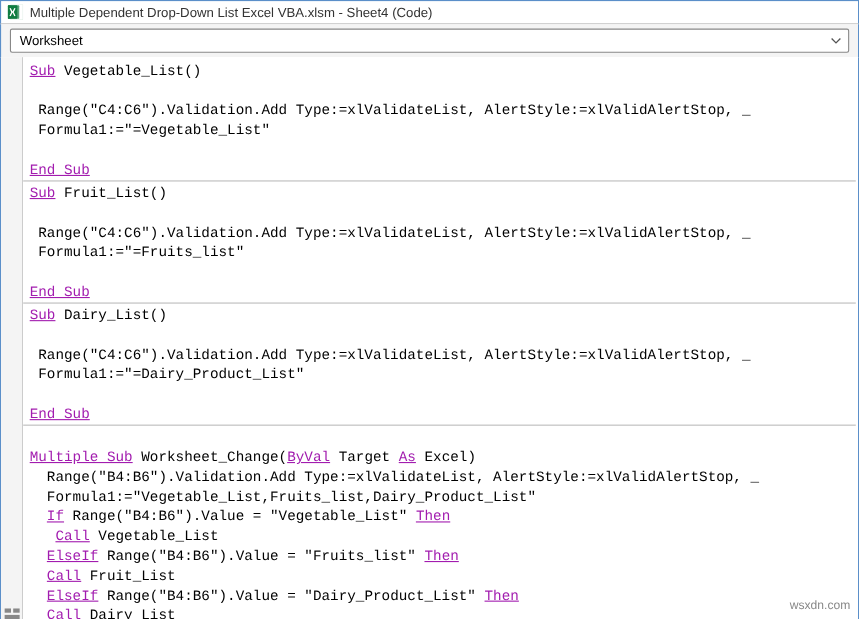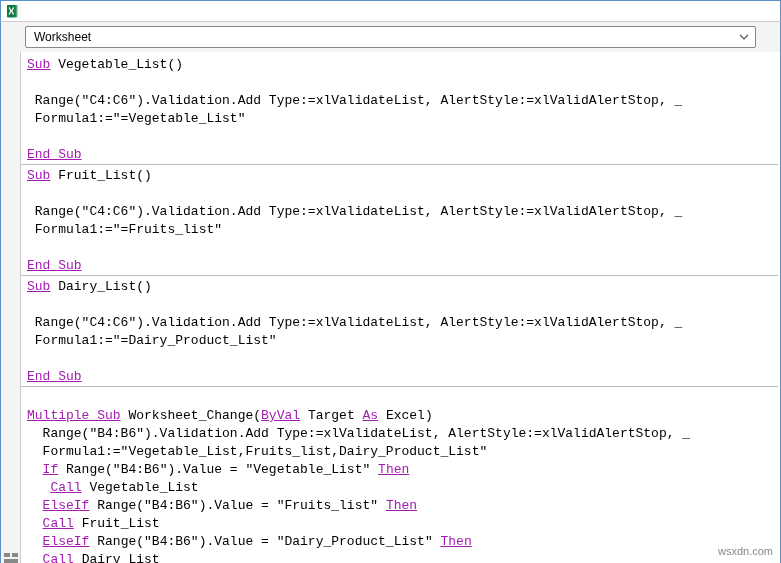--- a/index.html
+++ b/index.html
@@ -30,21 +30,21 @@
     display: inline-block;
     vertical-align: middle;
   }
   .titlebar-text {
     font-size: 12px;
     color: #333;
   }
   .toolbar {
     display: flex;
     gap: 8px;
-    padding: 4px 24px;
+    padding: 4px 8px;
     background: #f4f4f4;
     border-left: 1px solid #5b8fc9;
     border-right: 1px solid #5b8fc9;
   }
   .dropdown {
     flex: 1;
     background: #fff;
     border: 1px solid #888;
     border-radius: 2px;
     display: flex;
@@ -126,20 +126,21 @@
 
 <div class="titlebar">
   <span class="excel-icon">
     <svg viewBox="0 0 16 16">
         <rect x="0" y="1" width="12" height="14" fill="#107c41" rx="1"></rect>
         <rect x="3" y="0" width="13" height="16" fill="#fff" stroke="#107c41" stroke-width="0.5" rx="1" opacity="0.3"></rect>
         <rect x="0" y="1" width="10" height="14" fill="#107c41" rx="1"></rect>
         <path d="M2.5 4 L4.5 8 L2.5 12 M7.5 4 L5.5 8 L7.5 12" stroke="#fff" stroke-width="1.4" fill="none"></path>
       </svg>
   </span>
+  <span class="titlebar-text">Multiple Dependent Drop-Down List Excel VBA.xlsm - Sheet4 (Code)</span>
 </div>
 
 <div class="toolbar">
   <div class="dropdown">
     <span>Worksheet</span>
     <span class="chev">
       <svg viewBox="0 0 10 10" width="10" height="10">
           <path d="M1 3 L5 7 L9 3" fill="none" stroke="#555" stroke-width="1.2"></path>
         </svg>
     </span>

